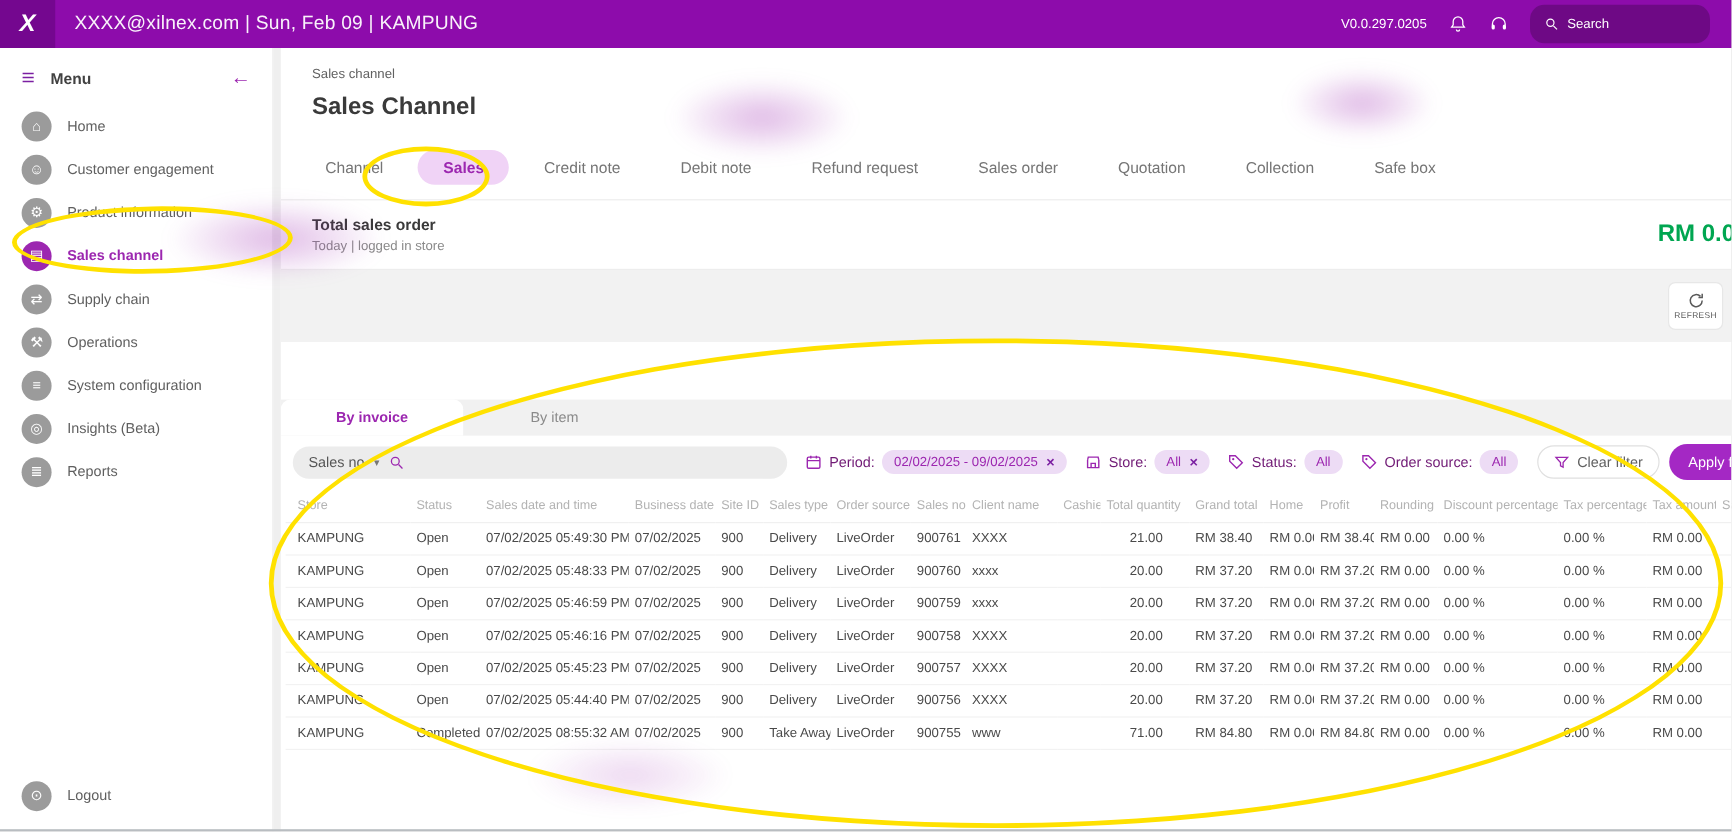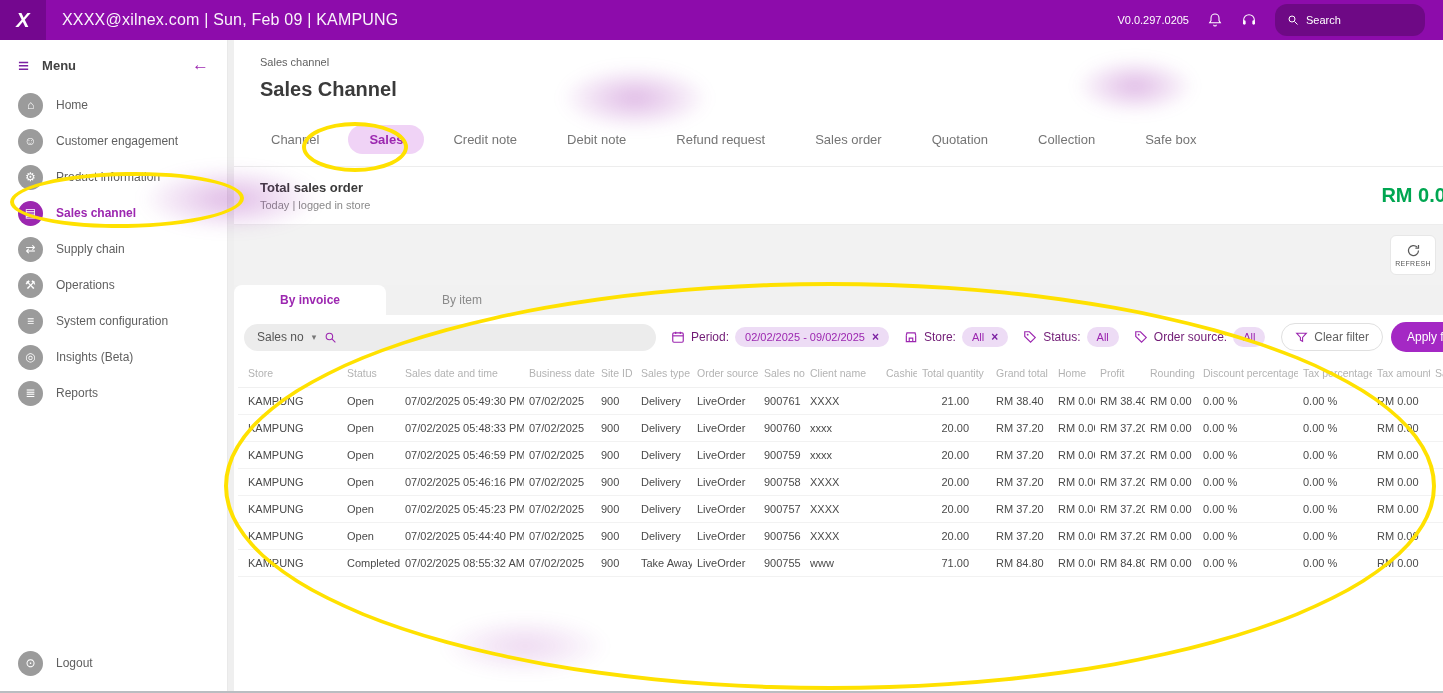--- a/index.html
+++ b/index.html
@@ -49,21 +49,21 @@
   .summary { display:flex; align-items:center; padding:0 0 0 26px; height:58px; border-bottom:1px solid #ededed; }
   .sum-title { font-size:13px; font-weight:bold; color:#3a3a3a; }
   .sum-sub { font-size:11px; color:#8a8a8a; margin-top:4px; }
   .sum-amount { margin-left:auto; font-size:20px; font-weight:bold; color:#00a651; white-space:nowrap; margin-right:-14px; }
   .band { height:60px; background:#f2f2f2; display:flex; align-items:center; justify-content:flex-end; padding-right:7px; }
   .refresh-btn { width:46px; height:40px; background:#fff; border:1px solid #e7e7e7; border-radius:6px;
                  display:flex; flex-direction:column; align-items:center; justify-content:center; gap:2px;
                  color:#5a5a5a; font-size:7px; letter-spacing:.3px; cursor:pointer; }
 
   .card2 { flex:1; background:#fff; display:flex; flex-direction:column; overflow:hidden; }
-  .subtab-strip { display:flex; background:#f1f1f1; height:30px; align-items:stretch; }
+  .subtab-strip { display:flex; background:#f1f1f1; height:30px; align-items:stretch;margin-top:48px; }
   .subtab { width:152px; text-align:center; font-size:12px; color:#8a8a8a; line-height:30px; cursor:pointer; white-space:nowrap; }
   .subtab.active { background:#fff; color:#9c27b0; font-weight:bold; border-radius:8px 8px 0 0; }
 
   .filter-row { display:flex; align-items:center; height:44px; padding:0 10px; white-space:nowrap; flex:none; }
   .search-pill { display:flex; align-items:center; background:#ececec; border-radius:14px; height:27px;
                  width:412px; padding:0 13px; gap:8px; flex:none; }
   .sp-label { font-size:12px; color:#555; }
   .caret { font-size:9px; color:#777; }
   .sp-input { border:none; background:transparent; outline:none; flex:1; font-size:12px; color:#444; min-width:10px; }
   .chip-group { display:flex; align-items:center; gap:6px; margin-left:15px; flex:none; }

